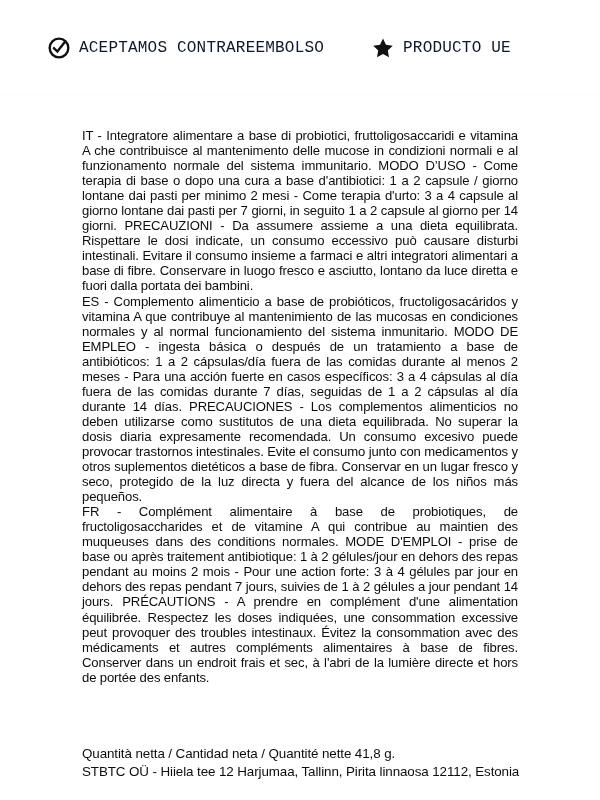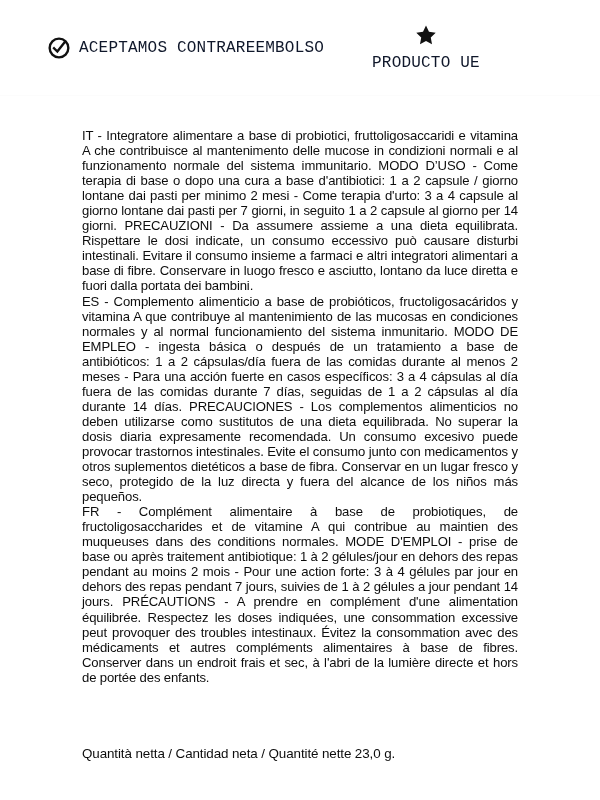--- a/index.html
+++ b/index.html
@@ -29,21 +29,20 @@
     padding-left: 48px;
     box-sizing: border-box;
   }
   .badge {
     display: flex;
     align-items: center;
     gap: 9px;
   }
   .badge + .badge {
     margin-left: 48px;
-    flex-direction: column;
   }
   .badge-label {
     font-family: Liberation Mono, monospace;
     font-size: 16px;
     letter-spacing: 0.2px;
     color: #0f172a;
     white-space: nowrap;
     line-height: 1;
   }
   .badge-icon {
@@ -134,14 +133,15 @@
 
   <p class="lang-para"><span class="lead">IT  -  Integratore alimentare</span><span> a base di probiotici, fruttoligosaccaridi e vitamina A che contribuisce al mantenimento delle mucose in condizioni normali e al funzionamento normale del sistema immunitario. MODO D’USO - Come terapia di base o dopo una cura a base d'antibiotici: 1 a 2 capsule / giorno lontane dai pasti per minimo 2 mesi - Come terapia d'urto: 3 a 4 capsule al giorno lontane dai pasti per 7 giorni, in seguito 1 a 2 capsule al giorno per 14 giorni.  PRECAUZIONI - Da assumere assieme a una dieta equilibrata. Rispettare le dosi indicate, un consumo eccessivo può causare disturbi intestinali. Evitare il consumo insieme a farmaci e altri integratori alimentari a base di fibre. Conservare in luogo fresco e asciutto, lontano da luce diretta e fuori dalla portata dei bambini.</span></p>
 
   <p class="lang-para"><span class="lead">ES  -  Complemento alimenticio</span><span> a base de probióticos, fructoligosacáridos y vitamina A que contribuye al mantenimiento de las mucosas en condiciones normales y al normal funcionamiento del sistema inmunitario. MODO DE EMPLEO - ingesta básica o después de un tratamiento a base de antibióticos: 1 a 2 cápsulas/día fuera de las comidas durante al menos 2 meses - Para una acción fuerte en casos específicos: 3 a 4 cápsulas al día fuera de las comidas durante 7 días, seguidas de 1 a 2 cápsulas al día durante 14 días. PRECAUCIONES - Los complementos alimenticios no deben utilizarse como sustitutos de una dieta equilibrada. No superar la dosis diaria expresamente recomendada. Un consumo excesivo puede provocar trastornos intestinales. Evite el consumo junto con medicamentos y otros suplementos dietéticos a base de fibra. Conservar en un lugar fresco y seco, protegido de la luz directa y fuera del alcance de los niños más pequeños.</span></p>
 
   <p class="lang-para"><span class="lead">FR  -  Complément alimentaire</span><span> à base de probiotiques, de fructoligosaccharides et de vitamine A qui contribue au maintien des muqueuses dans des conditions normales. MODE D'EMPLOI - prise de base ou après traitement antibiotique: 1 à 2 gélules/jour en dehors des repas pendant au moins 2 mois - Pour une action forte: 3 à 4 gélules par jour en dehors des repas pendant 7 jours, suivies de 1 à 2 gélules a jour pendant 14 jours. PRÉCAUTIONS - A prendre en complément d'une alimentation équilibrée. Respectez les doses indiquées, une consommation excessive peut provoquer des troubles intestinaux. Évitez la consommation avec des médicaments et autres compléments alimentaires à base de fibres. Conserver dans un endroit frais et sec, à l'abri de la lumière directe et hors de portée des enfants.</span></p>
 
 </div>
 
 <div class="footer-block">
-  <div class="footer-line">Quantità netta / Cantidad neta /  Quantité nette 23,0 g.</div>
+  <div class="footer-line">Quantità netta / Cantidad neta /  Quantité nette 41,8 g.</div>
+  <div class="footer-line">STBTC  OÜ - Hiiela tee 12 Harjumaa, Tallinn, Pirita linnaosa 12112, Estonia</div>
 </div>
 
 </body></html>

